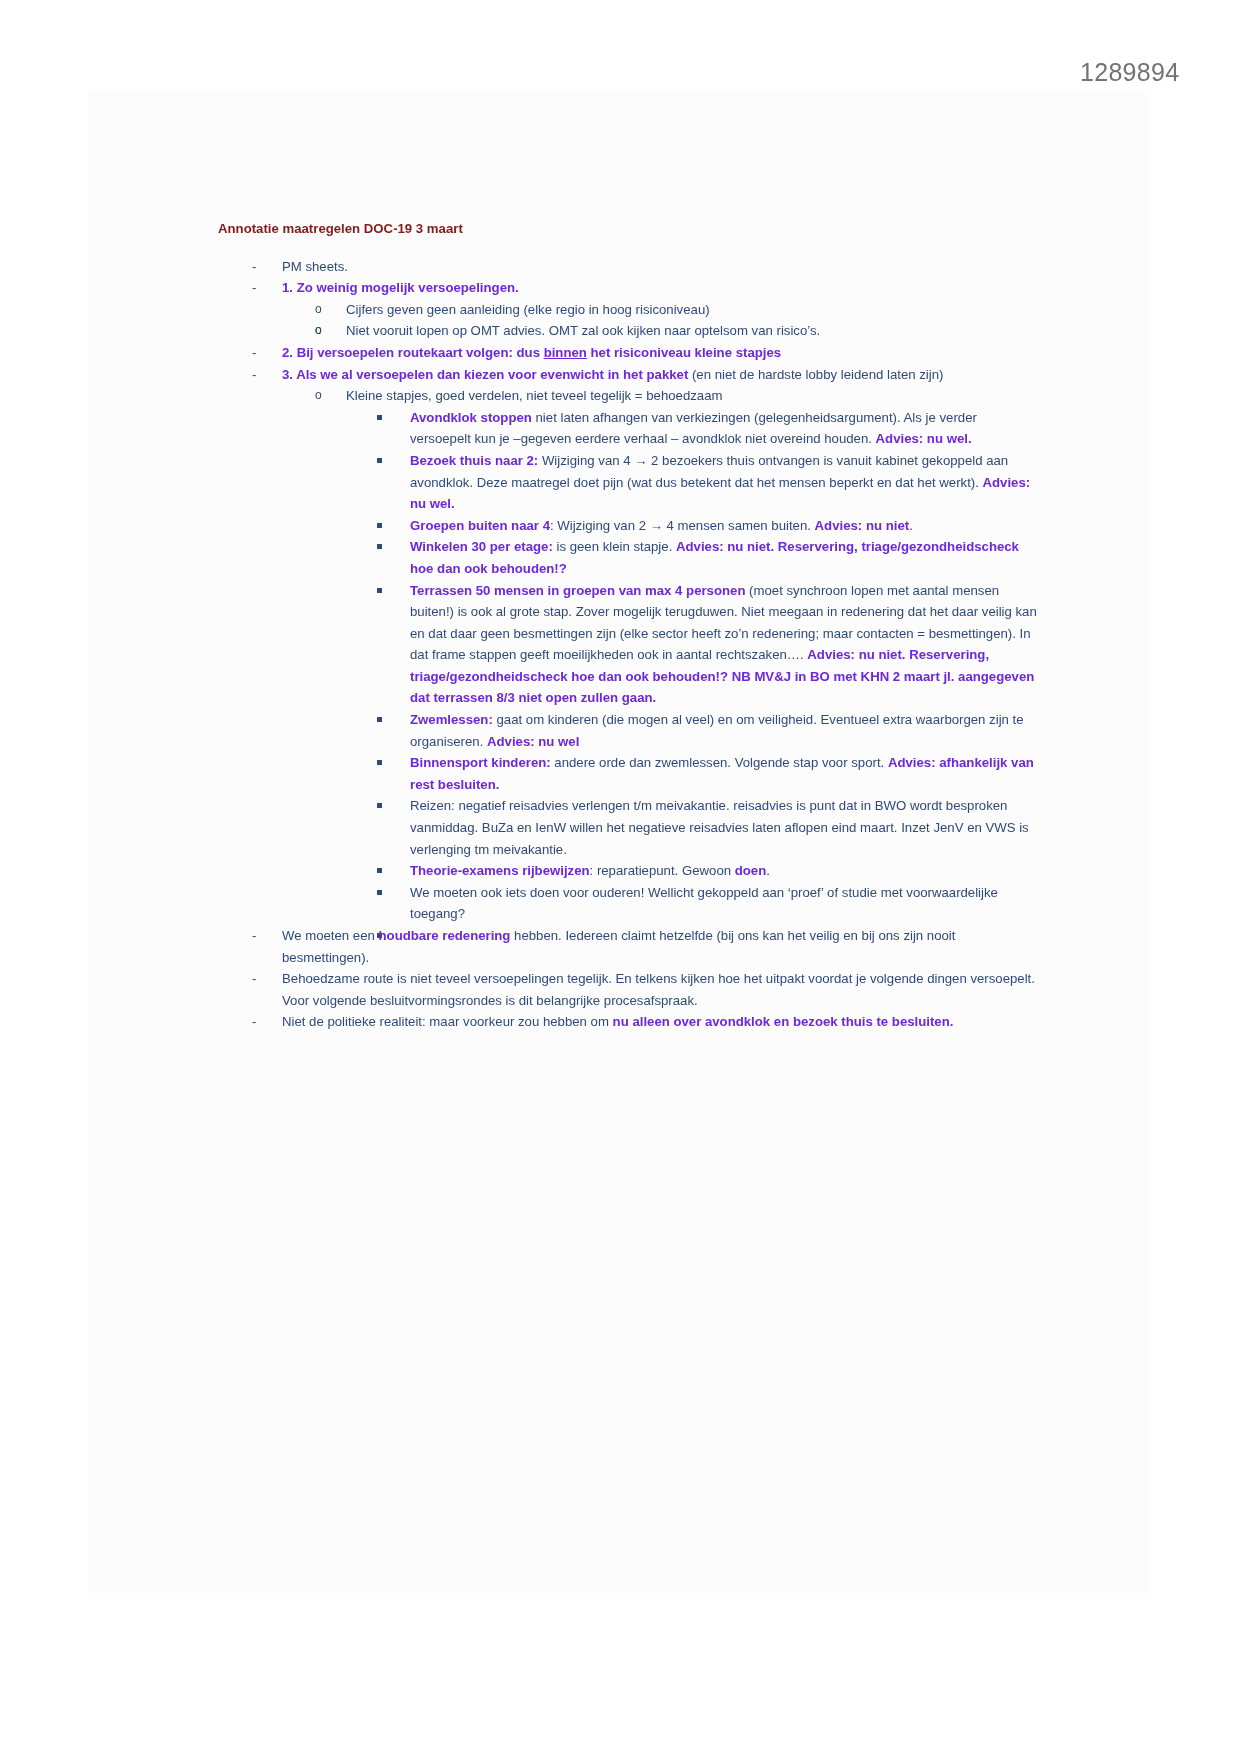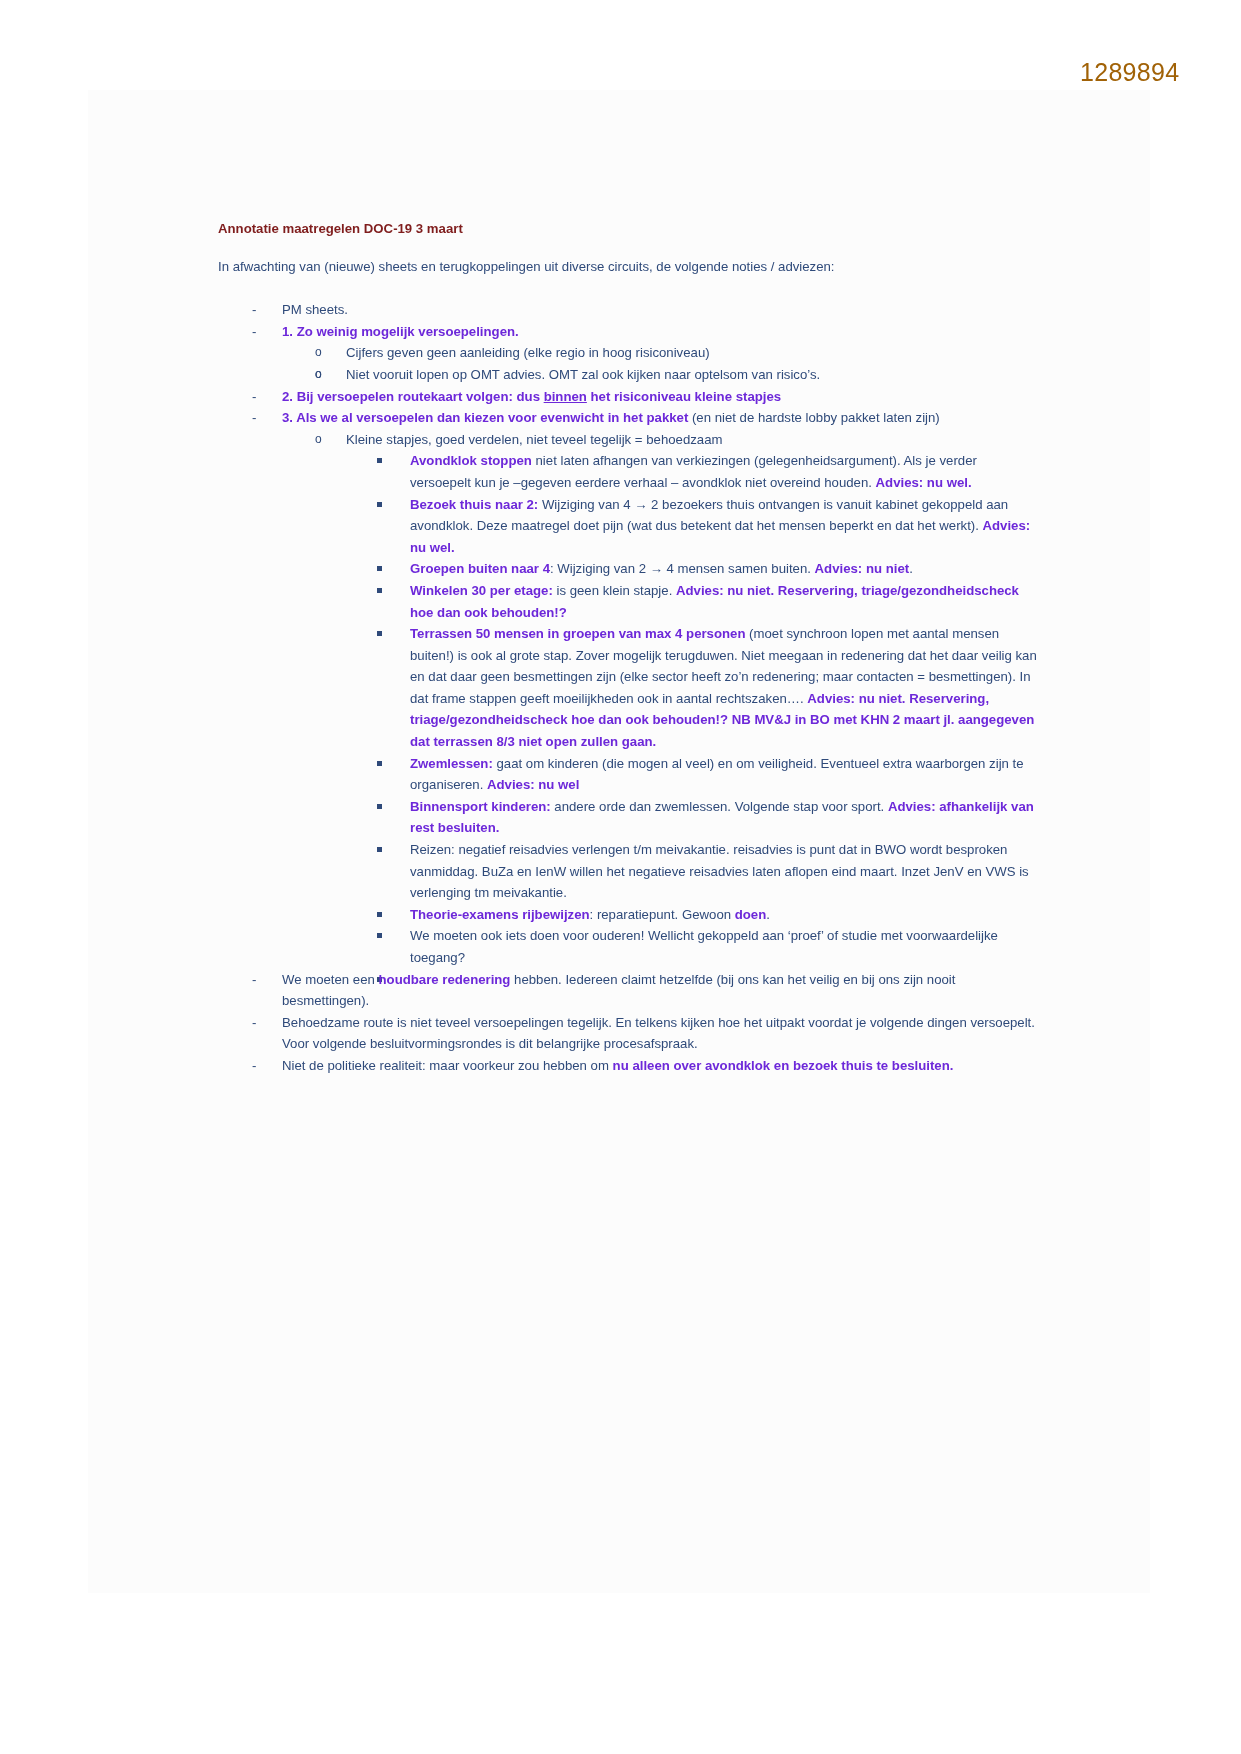--- a/index.html
+++ b/index.html
@@ -12,21 +12,21 @@
     height: 1754px;
     position: relative;
     overflow: hidden;
     font-family: "Liberation Sans", "DejaVu Sans", sans-serif;
   }
   .doc-number {
     position: absolute;
     top: 58px;
     left: 1080px;
     font-size: 25px;
-    color: #a16207;
+    color: #737373;
     letter-spacing: 0.3px;
   }
   .scan-panel {
     position: absolute;
     left: 88px;
     top: 90px;
     width: 1062px;
     height: 1503px;
     background: #fcfcfc;
   }
@@ -88,21 +88,20 @@
 </head>
 <body>
 
 <div class="doc-number">1289894</div>
 
 <div class="scan-panel"></div>
 
 <div class="content">
 
   <div class="title">Annotatie maatregelen DOC-19 3 maart</div>
-  <div class="intro">In afwachting van (nieuwe) sheets en terugkoppelingen uit diverse circuits, de volgende noties / adviezen:</div>
 
   <ul class="l1">
 
     <li>
       <span class="marker">-</span>
       <span>PM sheets.</span>
     </li>
 
     <li>
       <span class="marker">-</span>
@@ -122,21 +121,21 @@
       </ul>
     </li>
 
     <li>
       <span class="marker">-</span>
       <b><span>2. Bij versoepelen routekaart volgen: dus </span><u>binnen</u><span> het risiconiveau kleine stapjes</span></b>
     </li>
 
     <li>
       <span class="marker">-</span>
-      <b>3. Als we al versoepelen dan kiezen voor evenwicht in het pakket</b><span> (en niet de hardste lobby pakket laten zijn)</span>
+      <b>3. Als we al versoepelen dan kiezen voor evenwicht in het pakket</b><span> (en niet de hardste lobby leidend laten zijn)</span>
       <ul class="l2">
         <li>
           <span class="marker">o</span>
           <span>Kleine stapjes, goed verdelen, niet teveel tegelijk = behoedzaam</span>
           <ul class="l3">
             <li>
               <span class="marker"></span>
               <b>Avondklok stoppen</b><span> niet laten afhangen van verkiezingen (gelegenheidsargument). Als je verder versoepelt kun je –gegeven eerdere verhaal – avondklok niet overeind houden. </span><b>Advies: nu wel.</b>
             </li>
             <li>

